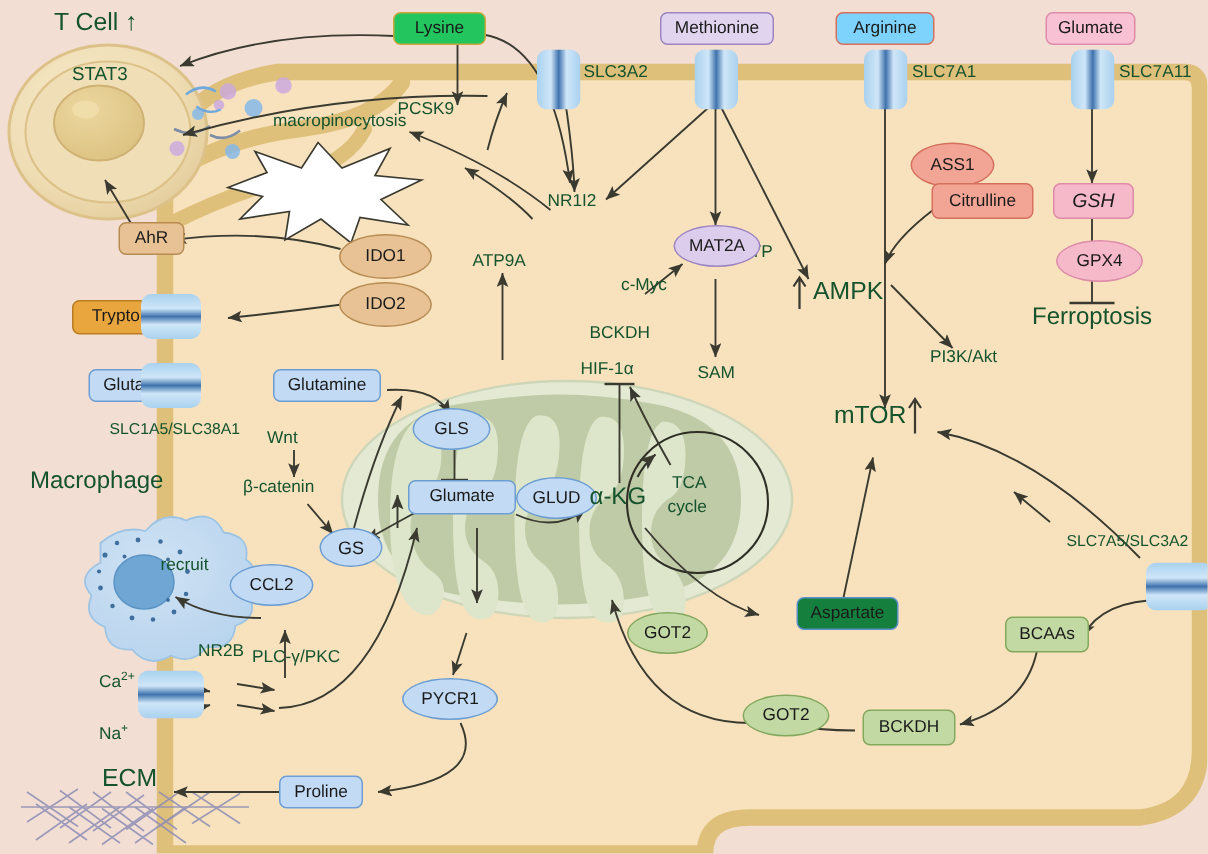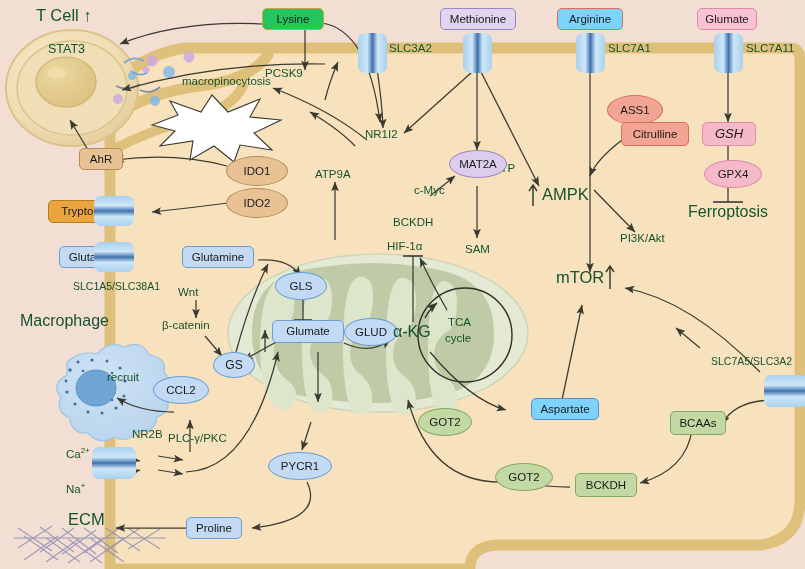--- a/index.html
+++ b/index.html
@@ -27,21 +27,21 @@
   .box{border-radius:5px;border:1px solid #9a9a7a;}
   .oval{border-radius:50%;border:1px solid #8d8d70;}
 
   
   .c-yellow{background:#22c55e;border-color:#caa83c;}
   .c-purple{background:#e0d4ef;border-color:#9d85c2;}
   .c-red{background:#7dd3fc;border-color:#d5705e;}
   .c-pink{background:#f8c2d4;border-color:#dd8ba9;}
   .c-pinkmid{background:#f6b9ca;border-color:#dd8ba9;}
   .c-blue{background:#c2daf3;border-color:#6d9ed3;}
-  .c-bluedk{background:#7dd3fc;border-color:#5b8ecb;}
+  .c-bluedk{background:#15803d;border-color:#5b8ecb;}
   .c-green{background:#c2d9a4;border-color:#85a85f;}
   .c-tan{background:#e8c295;border-color:#b78b52;}
   .c-orange{background:#e9a63f;border-color:#b97c22;}
   .c-lav{background:#ddcdec;border-color:#9d85c2;}
   .c-salmon{background:#f3a595;border-color:#d5705e;}
 
   
   .txt{position:absolute;color:#14532d;white-space:nowrap;}
   .txt.s10{font-size:10.5px;}
   .txt.s11{font-size:11.5px;}

